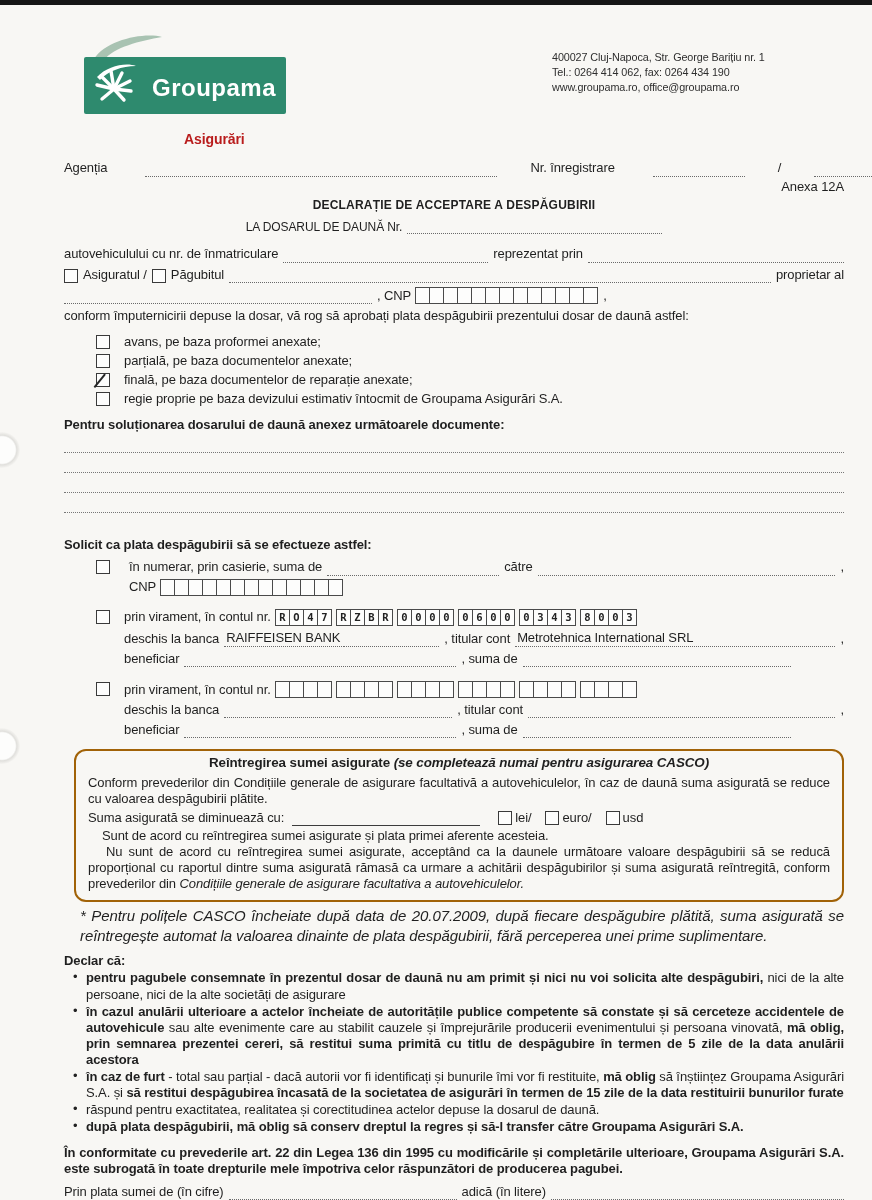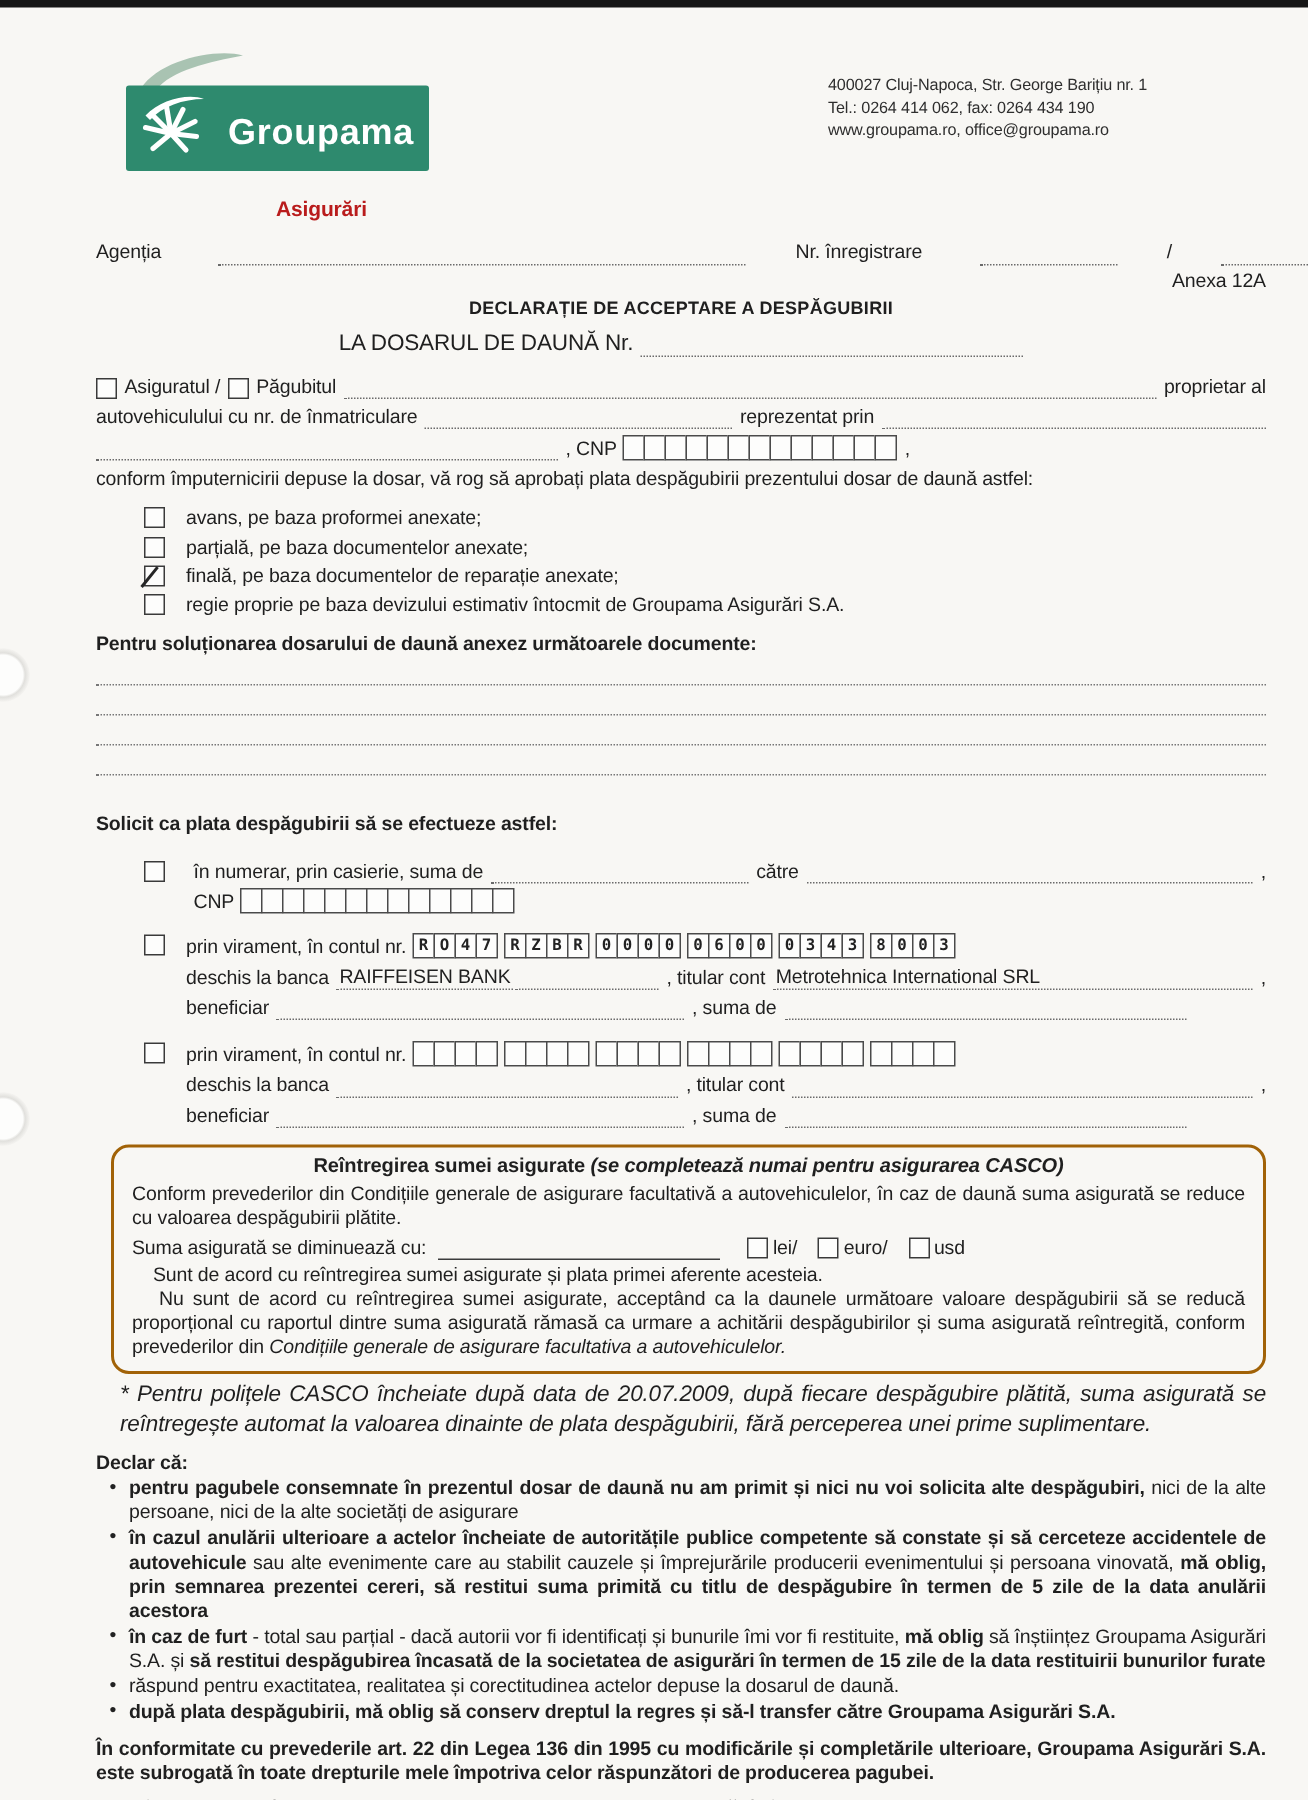--- a/index.html
+++ b/index.html
@@ -30,21 +30,21 @@
   .bxg{display:inline-flex;}
   .bx{width:13px;height:15px;border:1.1px solid #4a4a4a;margin-left:-1px;background:#fdfdfc;
       font-family:"DejaVu Sans Mono",monospace;font-size:10.5px;font-weight:bold;
       text-align:center;line-height:15px;color:#222;}
   .hdr{display:flex;justify-content:space-between;align-items:flex-start;}
   .addr{width:292px;margin-top:16px;font-size:10.8px;line-height:1.4;color:#2e2e2e;}
   .brandsub{color:#b91c1c;font-weight:bold;font-size:14px;margin:1px 0 0 120px;}
   .agrow{display:flex;align-items:flex-end;margin-top:12px;gap:33px;}
   .anexa{text-align:right;margin-top:2px;}
   .title{text-align:center;font-weight:bold;font-size:12px;letter-spacing:.2px;margin-top:3px;}
-  .subtitle{display:flex;justify-content:center;align-items:flex-end;gap:5px;font-size:15px;margin-top:7px;}
+  .subtitle{display:flex;justify-content:center;align-items:flex-end;gap:5px;font-size:12px;margin-top:7px;}
   .sect{margin-top:10px;}
   .opt{display:flex;align-items:flex-start;gap:14px;margin-top:3px;padding-left:32px;}
   .opt .cb{margin-top:1px;}
   .val{border-bottom:1.2px dotted #6a6a6a;padding:0 2px;white-space:nowrap;}
   .cascobox{margin:11px 0 0 10px;border:2px solid #a16207;border-radius:12px;padding:4px 12px 8px;}
   .bxh{text-align:center;font-size:13.4px;margin-bottom:3px;}
   .dimrow{display:flex;align-items:flex-end;margin-top:3px;}
   .curwrap{display:inline-flex;gap:14px;margin-left:18px;}
   .cur{display:inline-flex;align-items:center;gap:3px;}
   .note{margin:4px 0 0 16px;font-style:italic;font-size:15px;line-height:1.3;}
@@ -99,34 +99,34 @@
   <div class="anexa">Anexa 12A</div>
 
   <div class="title">DECLARAȚIE DE ACCEPTARE A DESPĂGUBIRII</div>
   <div class="subtitle">
     <span>LA DOSARUL DE DAUNĂ Nr.</span>
     <span class="fill" style="width:255px;"></span>
   </div>
 
   <div class="sect" style="margin-top:12px;">
     <div class="l">
+      <span class="nowrap">autovehiculului cu nr. de înmatriculare</span>
+      <span class="fill" style="width:205px;"></span>
+      <span class="nowrap">reprezentat prin</span>
+      <span class="fill grow"></span>
+    </div>
+    <div class="l">
       <span class="cb" data-checked="false"></span>
       <span class="nowrap">Asiguratul /</span>
       <span class="cb" data-checked="false"></span>
       <span class="nowrap">Păgubitul</span>
       <span class="fill grow"></span>
       <span class="nowrap">proprietar al</span>
     </div>
     <div class="l">
-      <span class="nowrap">autovehiculului cu nr. de înmatriculare</span>
-      <span class="fill" style="width:205px;"></span>
-      <span class="nowrap">reprezentat prin</span>
-      <span class="fill grow"></span>
-    </div>
-    <div class="l">
       <span class="fill" style="width:308px;"></span>
       <span class="nowrap">, CNP</span>
       <span class="bxs">
           <span class="bxg">
             <span class="bx"></span>
             <span class="bx"></span>
             <span class="bx"></span>
             <span class="bx"></span>
             <span class="bx"></span>
             <span class="bx"></span>
@@ -168,21 +168,21 @@
   <div class="sect b">Pentru soluționarea dosarului de daună anexez următoarele documente:</div>
   <div>
       <div class="dotrule"></div>
       <div class="dotrule"></div>
       <div class="dotrule"></div>
       <div class="dotrule"></div>
     </div>
 
   <div class="sect b" style="margin-top:24px;">Solicit ca plata despăgubirii să se efectueze astfel:</div>
 
-  <div class="opt" style="margin-top:16px;gap:19px;">
+  <div class="opt" style="margin-top:6px;gap:19px;">
     <span class="cb" data-checked="false"></span>
     <div style="flex:1;">
       <div class="l" style="margin-top:0;">
         <span class="nowrap">în numerar, prin casierie, suma de</span>
         <span class="fill" style="width:172px;"></span>
         <span class="nowrap">către</span>
         <span class="fill grow"></span>
         <span>,</span>
       </div>
       <div class="l" style="margin-top:3px;">

